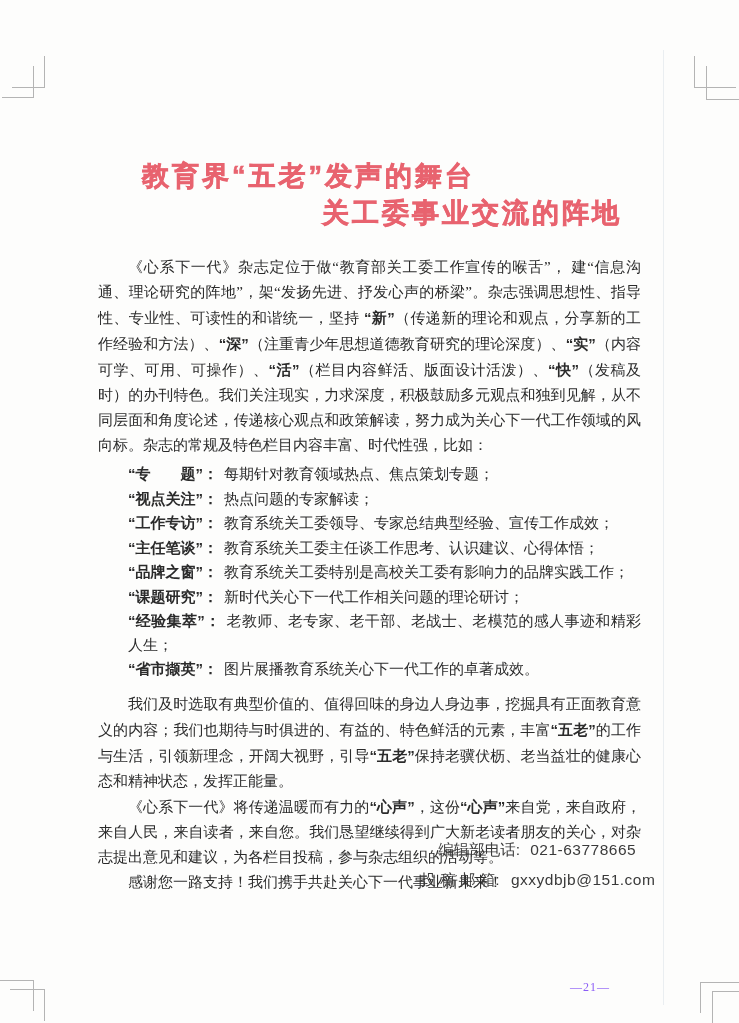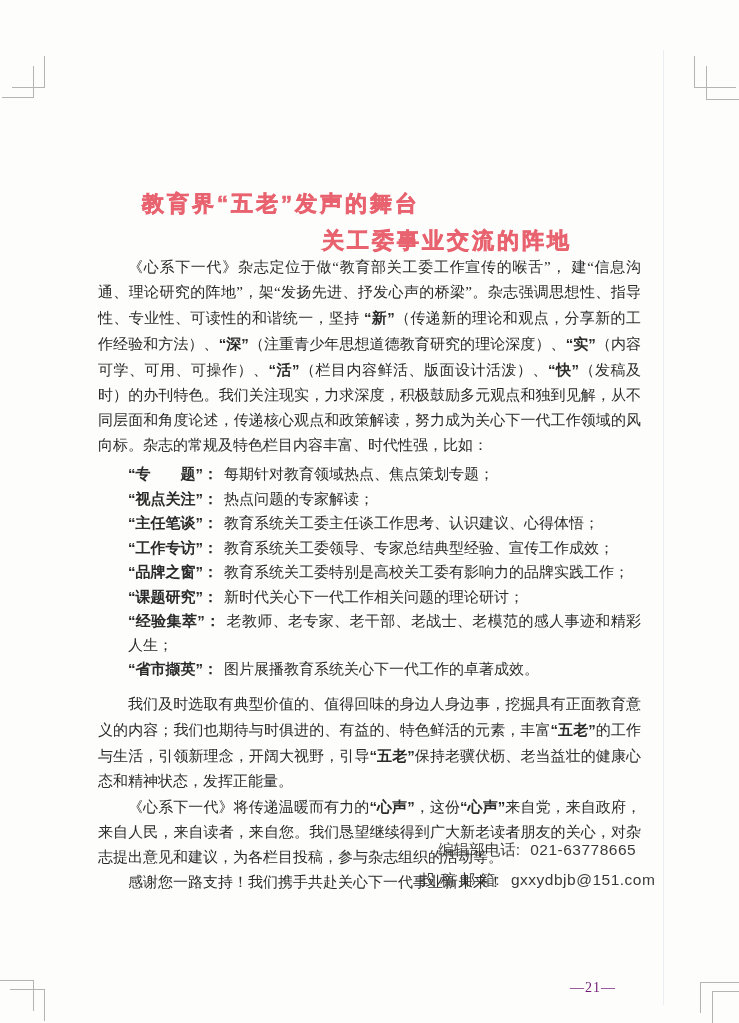--- a/index.html
+++ b/index.html
@@ -21,25 +21,24 @@
   .mark.bl-inner { left:10px;  top:989px; width:34px; height:31px; border-right-width:1px; border-top-width:1px; }
   .mark.br-outer { left:700px; top:982px; width:39px; height:30px; border-left-width:1px;  border-top-width:1px; }
   .mark.br-inner { left:712px; top:991px; width:27px; height:32px; border-left-width:1px;  border-top-width:1px; }
   .scan-line { position:absolute; left:663px; top:50px; width:1px; height:955px; background:#eaeef1; }
 
   
   .title-line {
     position:absolute;
     font-family:"Liberation Sans", sans-serif;
     font-weight:900;
-    font-size:22px;
+    font-size:27px;
     letter-spacing:3px;
     color:#e8636f;
     white-space:nowrap;
-    margin-top:31px;
     -webkit-text-stroke:0.6px #e8636f;
   }
   .title-line.l1 { left:142px; top:158px; }
   .title-line.l2 { left:322px; top:195px; }
 
   
   .content {
     position:absolute;
     left:98px; top:255px; width:543px;
     font-size:15px;
@@ -62,23 +61,23 @@
     font-size:15.5px;
     color:#3a3a3a;
   }
   .contact-row { height:30px; line-height:30px; white-space:nowrap;text-align:center; }
   .contact-label { display:inline-block; min-width:86px; }
   .contact-value { margin-left:8px; letter-spacing:0.5px; }
 
   .page-number {
     position:absolute;
     left:570px; top:980px;
-    font-size:14px;
+    font-size:12px;
     letter-spacing:1px;
-    color:#701a75;
+    color:#8b5cf6;
     font-family:"Liberation Serif", serif;
   }
 </style>
 </head>
 <body>
 
 <div class="page">
 
   <div class="mark tl-outer"></div>
   <div class="mark tl-inner"></div>
@@ -91,22 +90,22 @@
   <div class="scan-line"></div>
 
   <div class="title-line l1">教育界“五老”发声的舞台</div>
   <div class="title-line l2">关工委事业交流的阵地</div>
 
   <div class="content">
     <p><span>《心系下一代》杂志定位于做“教育部关工委工作宣传的喉舌”， 建“信息沟通、理论研究的阵地”，架“发扬先进、抒发心声的桥梁”。杂志强调思想性、指导性、专业性、可读性的和谐统一，坚持 </span><span class="run-bold">“新”</span><span>（传递新的理论和观点，分享新的工作经验和方法）、</span><span class="run-bold">“深”</span><span>（注重青少年思想道德教育研究的理论深度）、</span><span class="run-bold">“实”</span><span>（内容可学、可用、可操作）、</span><span class="run-bold">“活”</span><span>（栏目内容鲜活、版面设计活泼）、</span><span class="run-bold">“快”</span><span>（发稿及时）的办刊特色。我们关注现实，力求深度，积极鼓励多元观点和独到见解，从不同层面和角度论述，传递核心观点和政策解读，努力成为关心下一代工作领域的风向标。杂志的常规及特色栏目内容丰富、时代性强，比如：</span></p>
     <div class="columns">
         <div class="column-row"><span class="col-label">“专　　题”：</span><span class="col-desc">每期针对教育领域热点、焦点策划专题；</span></div>
         <div class="column-row"><span class="col-label">“视点关注”：</span><span class="col-desc">热点问题的专家解读；</span></div>
+        <div class="column-row"><span class="col-label">“工作专访”：</span><span class="col-desc">教育系统关工委领导、专家总结典型经验、宣传工作成效；</span></div>
         <div class="column-row"><span class="col-label">“主任笔谈”：</span><span class="col-desc">教育系统关工委主任谈工作思考、认识建议、心得体悟；</span></div>
-        <div class="column-row"><span class="col-label">“工作专访”：</span><span class="col-desc">教育系统关工委领导、专家总结典型经验、宣传工作成效；</span></div>
         <div class="column-row"><span class="col-label">“品牌之窗”：</span><span class="col-desc">教育系统关工委特别是高校关工委有影响力的品牌实践工作；</span></div>
         <div class="column-row"><span class="col-label">“课题研究”：</span><span class="col-desc">新时代关心下一代工作相关问题的理论研讨；</span></div>
         <div class="column-row"><span class="col-label">“经验集萃”：</span><span class="col-desc">老教师、老专家、老干部、老战士、老模范的感人事迹和精彩人生；</span></div>
         <div class="column-row"><span class="col-label">“省市撷英”：</span><span class="col-desc">图片展播教育系统关心下一代工作的卓著成效。</span></div>
       </div>
     <p class="gap-top"><span>我们及时选取有典型价值的、值得回味的身边人身边事，挖掘具有正面教育意义的内容；我们也期待与时俱进的、有益的、特色鲜活的元素，丰富</span><span class="run-bold">“五老”</span><span>的工作与生活，引领新理念，开阔大视野，引导</span><span class="run-bold">“五老”</span><span>保持老骥伏枥、老当益壮的健康心态和精神状态，发挥正能量。</span></p>
     <p><span>《心系下一代》将传递温暖而有力的</span><span class="run-bold">“心声”</span><span>，这份</span><span class="run-bold">“心声”</span><span>来自党，来自政府，来自人民，来自读者，来自您。我们恳望继续得到广大新老读者朋友的关心，对杂志提出意见和建议，为各栏目投稿，参与杂志组织的活动等。</span></p>
     <p><span>感谢您一路支持！我们携手共赴关心下一代事业新未来！</span></p>
   </div>
 

